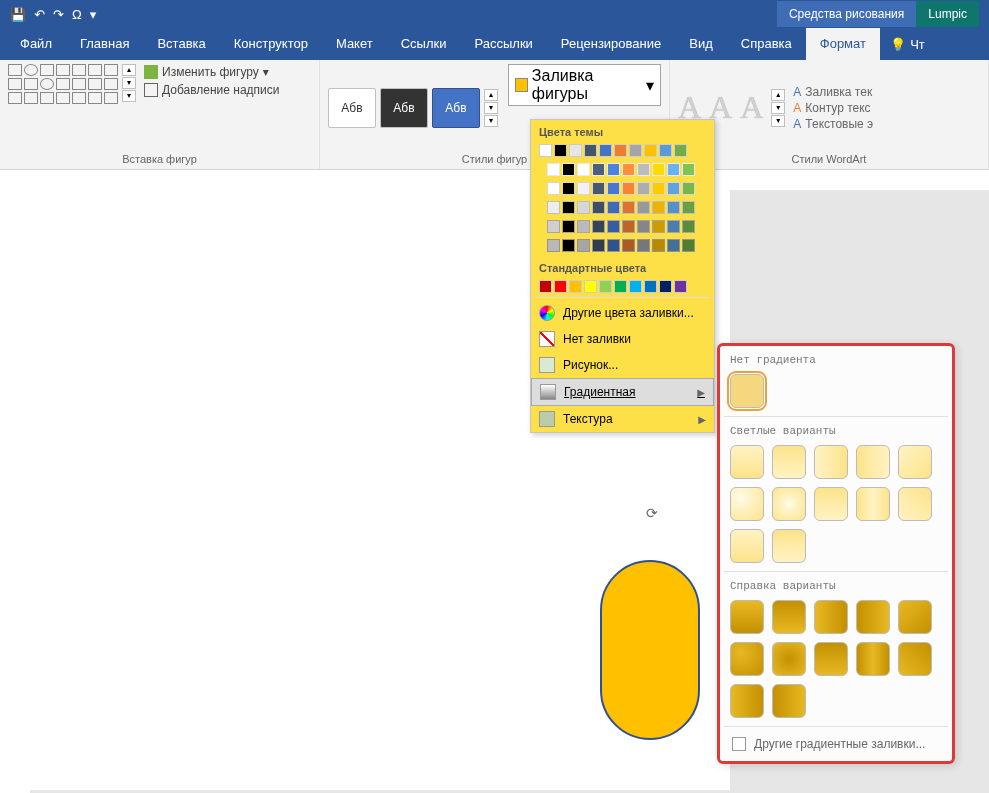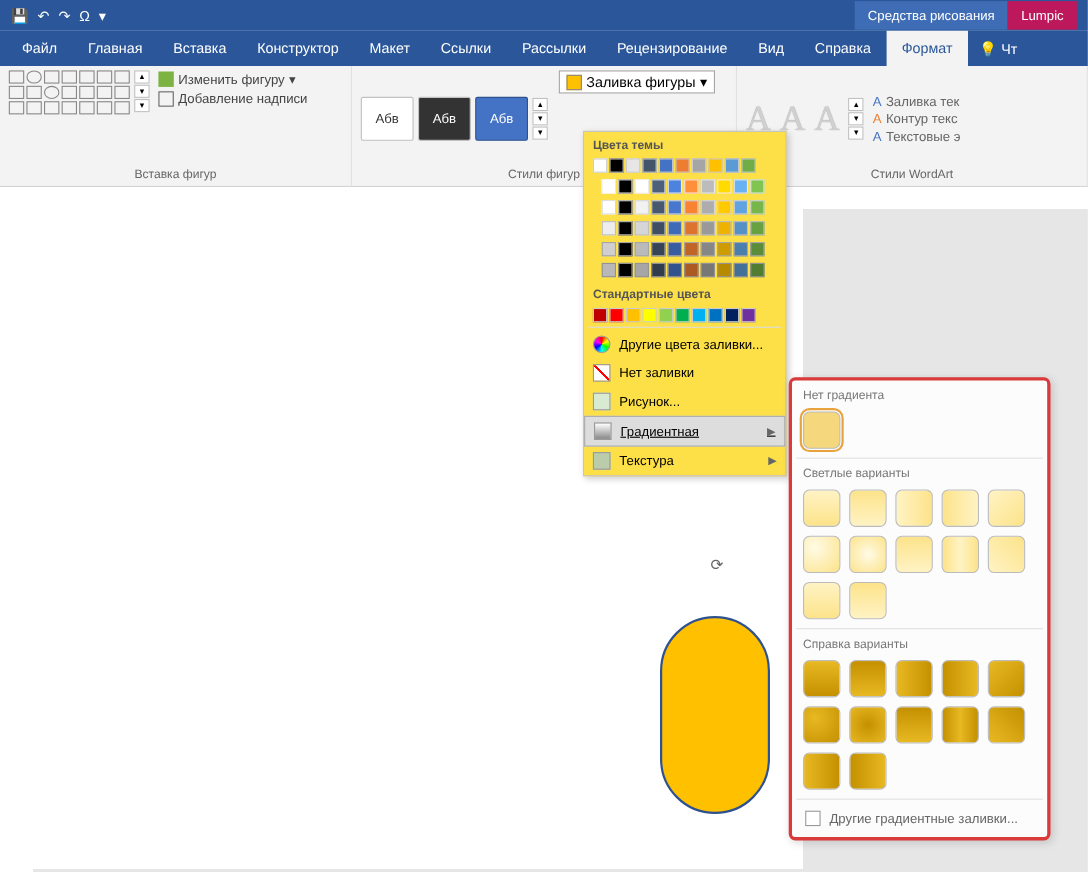--- a/index.html
+++ b/index.html
@@ -3,21 +3,21 @@
 <meta charset="utf-8">
 <style>
 * { margin: 0; padding: 0; box-sizing: border-box; font-family: "Segoe UI", Arial, sans-serif; }
 body { background: #fff; width: 989px; height: 793px; overflow: hidden; position: relative; }
 
 .titlebar { background: #2b579a; height: 28px; display: flex; align-items: center; padding: 0 10px; color: #fff; }
 .qat { display: flex; gap: 8px; align-items: center; font-size: 13px; }
 .qat span { cursor: pointer; }
 .title-tools { margin-left: auto; display: flex; gap: 0; }
 .title-tab { background: #3e6db5; padding: 6px 12px; font-size: 12px; }
-.title-tab.light { background: #be185d; }
+.title-tab.light { background: #0f766e; }
 
 .tabs { background: #2b579a; height: 32px; display: flex; align-items: stretch; padding: 0 6px; }
 .tab { color: #fff; font-size: 13px; padding: 8px 14px; cursor: pointer; }
 .tab.active { background: #f3f3f3; color: #2b579a; }
 .tell-me { color: #fff; font-size: 13px; padding: 8px 10px; display: flex; align-items: center; gap: 4px; }
 
 .ribbon { background: #f3f3f3; height: 110px; display: flex; border-bottom: 1px solid #d4d4d4; position: relative; }
 .ribbon-group { border-right: 1px solid #e1e1e1; padding: 4px 8px 2px; display: flex; flex-direction: column; }
 .ribbon-group-content { flex: 1; display: flex; gap: 4px; }
 .ribbon-group-label { text-align: center; font-size: 11px; color: #666; padding: 2px 0; }
@@ -31,21 +31,21 @@
 .shape-btns .ico { width: 14px; height: 14px; display: inline-block; }
 
 .style-gallery { display: flex; gap: 4px; align-items: center; }
 .style-sample { width: 48px; height: 40px; border: 1px solid #c0c0c0; display: flex; align-items: center; justify-content: center; font-size: 12px; border-radius: 2px; }
 .s1 { background: #fff; color: #333; }
 .s2 { background: #333; color: #fff; }
 .s3 { background: #4472c4; color: #fff; border-color: #2f528f; }
 .gallery-nav { display: flex; flex-direction: column; gap: 1px; }
 .gallery-nav span { width: 14px; height: 12px; border: 1px solid #c0c0c0; background: #fff; font-size: 8px; text-align: center; cursor: pointer; }
 
-.fill-dropdown { border: 1px solid #a5a5a5; background: #fff; padding: 2px 6px; font-size: 13px; display: flex; align-items: center; gap: 4px; cursor: pointer; }
+.fill-dropdown { border: 1px solid #a5a5a5; background: #fff; padding: 2px 6px; font-size: 16px; display: flex; align-items: center; gap: 4px; cursor: pointer; }
 .fill-sw { width: 14px; height: 14px; background: #ffc000; border: 1px solid #888; }
 
 .wordart-group { display: flex; gap: 8px; align-items: center; }
 .wa-letter { font-size: 32px; font-family: Georgia, serif; color: #d0d0d0; text-shadow: 0 0 1px #999; }
 .wa-opts { display: flex; flex-direction: column; font-size: 12px; color: #666; gap: 2px; }
 .wa-opts div { display: flex; align-items: center; gap: 4px; }
 
 .canvas { position: absolute; top: 190px; left: 30px; right: 0; bottom: 0; background: #e6e6e6; }
 .page { position: absolute; left: 0; top: 0; width: 700px; height: 600px; background: #fff; }
 .shape-obj { position: absolute; left: 570px; top: 370px; width: 100px; height: 180px; background: #ffc000; border: 2px solid #2f528f; border-radius: 50px; }
@@ -56,21 +56,21 @@
 .color-grid { display: flex; gap: 2px; padding: 2px 8px; }
 .color-grid.rows { flex-direction: column; }
 .csw { width: 13px; height: 13px; border: 1px solid #ccc; cursor: pointer; }
 .menu-item { padding: 5px 8px; display: flex; align-items: center; gap: 8px; cursor: pointer; }
 .menu-item.active { background: #ddd; border: 1px solid #aaa; text-decoration: underline; }
 .menu-item .arrow { margin-left: auto; font-size: 10px; color: #666; }
 .menu-ico { width: 16px; height: 16px; border: 1px solid #999; display: inline-block; }
 .sep { height: 1px; background: #ddd; margin: 2px 4px; }
 
 .gradient-panel { position: absolute; left: 717px; top: 343px; width: 238px; background: #fcfcfc; border: 3px solid #d93a3a; border-radius: 6px; box-shadow: 2px 2px 8px rgba(0,0,0,0.15); z-index: 20; padding: 4px; font-size: 12px; }
-.gp-label { color: #777; padding: 4px 6px; font-size: 11px; }
+.gp-label { color: #777; padding: 4px 6px; font-size: 11px; font-family: Liberation Mono, monospace; }
 .gp-grid { display: flex; flex-wrap: wrap; gap: 8px; padding: 4px 6px; }
 .gp-sw { width: 34px; height: 34px; border: 1px solid #bbb; border-radius: 6px; cursor: pointer; }
 .gp-sw.sel { outline: 2px solid #e8a33d; outline-offset: 1px; }
 .gp-nogradient { background: #f5d77e; }
 .gp-sep { height: 1px; background: #e0e0e0; margin: 4px 0; }
 .gp-more { padding: 6px 8px; display: flex; align-items: flex-end; gap: 8px; color: #666; cursor: pointer; }
 .gp-more .ico { width: 14px; height: 14px; border: 1px solid #999; background: #fff; }
 
 
 .lg1{background:linear-gradient(180deg,#fff3c4,#fce38a);} .lg2{background:linear-gradient(0deg,#fff3c4,#fce38a);}

